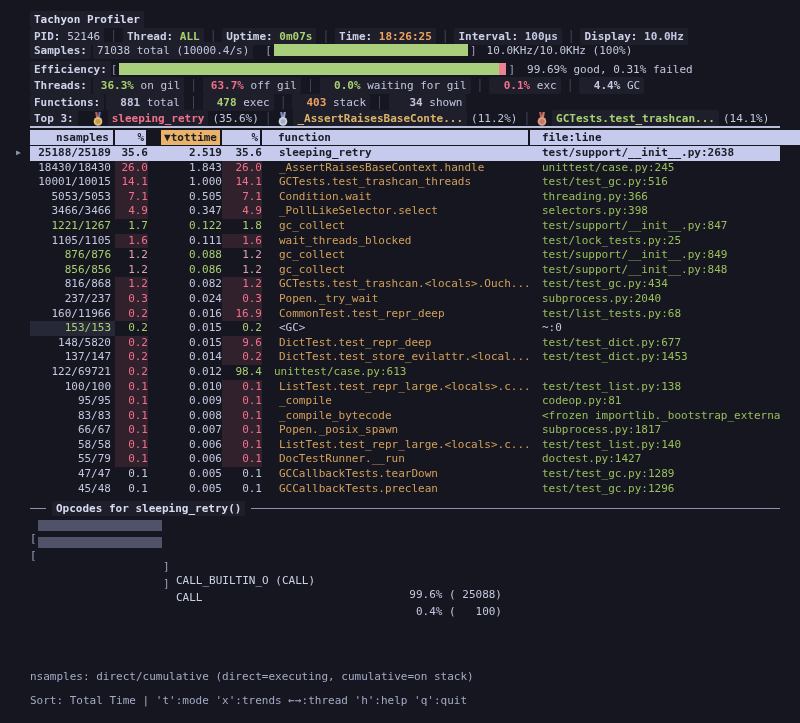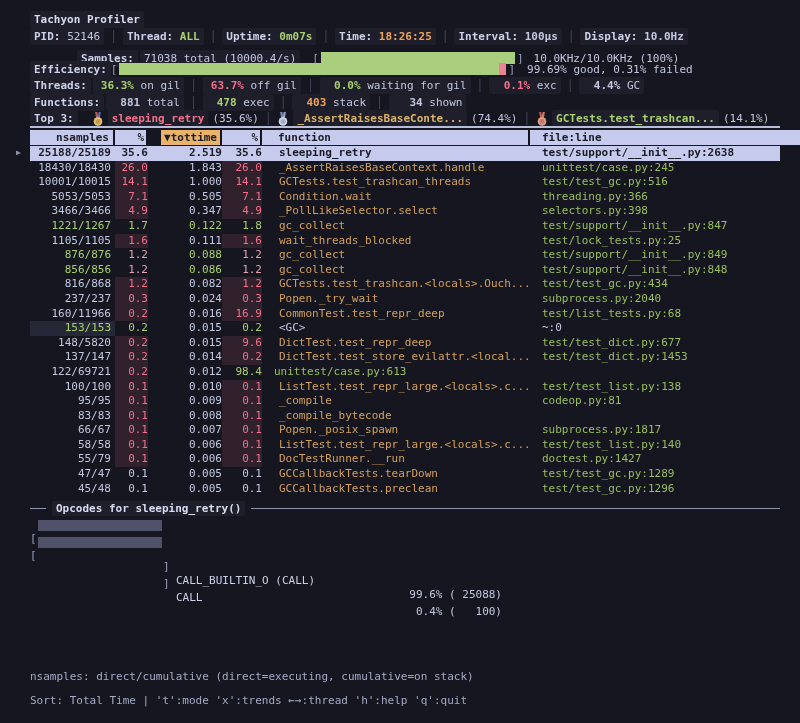--- a/index.html
+++ b/index.html
@@ -89,21 +89,21 @@
     <span class="sep">│</span>
     <span class="patch"><span class="lbl">Uptime:</span> <span class="c-grn bold">0m07s</span></span>
     <span class="sep">│</span>
     <span class="patch"><span class="lbl">Time:</span> <span class="c-org bold">18:26:25</span></span>
     <span class="sep">│</span>
     <span class="patch"><span class="lbl">Interval:</span> <span class="bold">100μs</span></span>
     <span class="sep">│</span>
     <span class="patch"><span class="lbl">Display:</span> <span class="bold">10.0Hz</span></span>
   </div>
 
-  <div class="tline" style="top:50px;margin-left:47px;">
+  <div class="tline" style="top:42px;">
     <span class="patch lbl">Samples:</span>
     <span class="patch" style="margin-left:2px;">71038 total (10000.4/s)</span>
     <span class="brk" style="margin-left:12px;">[</span>
     <span class="hbar samples-fill"></span>
     <span class="brk">]</span>
     <span style="margin-left:10px;">10.0KHz/10.0KHz (100%)</span>
   </div>
 
   <div class="tline" style="top:61px;">
     <span class="patch lbl">Efficiency:</span><span class="brk">[</span>
@@ -127,21 +127,21 @@
     <span style="display:inline-flex;align-items:center;"><span class="t3e"><svg class="medal" width="12" height="14" viewBox="0 0 12 14">
             <path d="M3.1 0h2.2l1.1 5.6H4.1z" fill="#c85454"></path>
             <path d="M8.9 0H6.7L5.6 5.6h2.3z" fill="#5a6fae"></path>
             <circle cx="6" cy="9.4" r="4.3" fill="#e8bf6a"></circle>
             <circle cx="6" cy="9.4" r="2.5" fill="rgba(0,0,0,0.18)"></circle>
           </svg><span class="patch t3name c-red">sleeping_retry</span><span>(35.6%)</span></span><span class="sep">│</span><span class="t3e"><svg class="medal" width="12" height="14" viewBox="0 0 12 14">
             <path d="M3.1 0h2.2l1.1 5.6H4.1z" fill="#7d8bb8"></path>
             <path d="M8.9 0H6.7L5.6 5.6h2.3z" fill="#9aa4c4"></path>
             <circle cx="6" cy="9.4" r="4.3" fill="#ccd4e8"></circle>
             <circle cx="6" cy="9.4" r="2.5" fill="rgba(0,0,0,0.18)"></circle>
-          </svg><span class="patch t3name c-yel">_AssertRaisesBaseConte...</span><span>(74.4%)</span></span><span class="sep">│</span><span class="t3e"><svg class="medal" width="12" height="14" viewBox="0 0 12 14">
+          </svg><span class="patch t3name c-yel">_AssertRaisesBaseConte...</span><span>(11.2%)</span></span><span class="sep">│</span><span class="t3e"><svg class="medal" width="12" height="14" viewBox="0 0 12 14">
             <path d="M3.1 0h2.2l1.1 5.6H4.1z" fill="#bb5f55"></path>
             <path d="M8.9 0H6.7L5.6 5.6h2.3z" fill="#d07a6a"></path>
             <circle cx="6" cy="9.4" r="4.3" fill="#e59a86"></circle>
             <circle cx="6" cy="9.4" r="2.5" fill="rgba(0,0,0,0.18)"></circle>
           </svg><span class="patch t3name c-grn">GCTests.test_trashcan...</span><span>(14.1%)</span></span></span>
   </div>
 
   <div class="hline" style="top:126px;"></div>
 
   <div class="thead">
@@ -165,21 +165,21 @@
       <div class="trow"><span class="cell c0 c-grn">856/856</span><span class="cell c1 c-pal">1.2</span><span class="cell c2 c-grn">0.086</span><span class="cell c3 c-pal">1.2</span><span class="cell c4 c-amb">gc_collect</span><span class="cell c5 c-fil">test/support/__init__.py:848</span></div>
       <div class="trow"><span class="cell c0 c-fg">816/868</span><span class="cell c1 c-red">1.2</span><span class="cell c2 c-fg">0.082</span><span class="cell c3 c-red">1.2</span><span class="cell c4 c-amb">GCTests.test_trashcan.&lt;locals&gt;.Ouch...</span><span class="cell c5 c-fil">test/test_gc.py:434</span></div>
       <div class="trow"><span class="cell c0 c-fg">237/237</span><span class="cell c1 c-red">0.3</span><span class="cell c2 c-fg">0.024</span><span class="cell c3 c-red">0.3</span><span class="cell c4 c-amb">Popen._try_wait</span><span class="cell c5 c-fil">subprocess.py:2040</span></div>
       <div class="trow"><span class="cell c0 c-fg">160/11966</span><span class="cell c1 c-red">0.2</span><span class="cell c2 c-fg">0.016</span><span class="cell c3 c-red">16.9</span><span class="cell c4 c-amb">CommonTest.test_repr_deep</span><span class="cell c5 c-fil">test/list_tests.py:68</span></div>
       <div class="trow"><span class="cell c0 c-grn c-nsbg">153/153</span><span class="cell c1 c-grn">0.2</span><span class="cell c2 c-fg">0.015</span><span class="cell c3 c-grn">0.2</span><span class="cell c4 c-fg">&lt;GC&gt;</span><span class="cell c5 c-fg">~:0</span></div>
       <div class="trow"><span class="cell c0 c-fg">148/5820</span><span class="cell c1 c-red">0.2</span><span class="cell c2 c-fg">0.015</span><span class="cell c3 c-red">9.6</span><span class="cell c4 c-amb">DictTest.test_repr_deep</span><span class="cell c5 c-fil">test/test_dict.py:677</span></div>
       <div class="trow"><span class="cell c0 c-fg">137/147</span><span class="cell c1 c-red">0.2</span><span class="cell c2 c-fg">0.014</span><span class="cell c3 c-red">0.2</span><span class="cell c4 c-amb">DictTest.test_store_evilattr.&lt;local...</span><span class="cell c5 c-fil">test/test_dict.py:1453</span></div>
       <div class="trow"><span class="cell c0 c-fg">122/69721</span><span class="cell c1 c-red">0.2</span><span class="cell c2 c-fg">0.012</span><span class="cell c3 c-grn">98.4</span><span class="cell c5 c-fil">unittest/case.py:613</span></div>
       <div class="trow"><span class="cell c0 c-fg">100/100</span><span class="cell c1 c-red">0.1</span><span class="cell c2 c-fg">0.010</span><span class="cell c3 c-red">0.1</span><span class="cell c4 c-amb">ListTest.test_repr_large.&lt;locals&gt;.c...</span><span class="cell c5 c-fil">test/test_list.py:138</span></div>
       <div class="trow"><span class="cell c0 c-fg">95/95</span><span class="cell c1 c-red">0.1</span><span class="cell c2 c-fg">0.009</span><span class="cell c3 c-red">0.1</span><span class="cell c4 c-amb">_compile</span><span class="cell c5 c-fil">codeop.py:81</span></div>
-      <div class="trow"><span class="cell c0 c-fg">83/83</span><span class="cell c1 c-red">0.1</span><span class="cell c2 c-fg">0.008</span><span class="cell c3 c-red">0.1</span><span class="cell c4 c-amb">_compile_bytecode</span></div>
+      <div class="trow"><span class="cell c0 c-fg">83/83</span><span class="cell c1 c-red">0.1</span><span class="cell c2 c-fg">0.008</span><span class="cell c3 c-red">0.1</span><span class="cell c4 c-amb">_compile_bytecode</span><span class="cell c5 c-fil">&lt;frozen importlib._bootstrap_externa</span></div>
       <div class="trow"><span class="cell c0 c-fg">66/67</span><span class="cell c1 c-red">0.1</span><span class="cell c2 c-fg">0.007</span><span class="cell c3 c-red">0.1</span><span class="cell c4 c-amb">Popen._posix_spawn</span><span class="cell c5 c-fil">subprocess.py:1817</span></div>
       <div class="trow"><span class="cell c0 c-fg">58/58</span><span class="cell c1 c-red">0.1</span><span class="cell c2 c-fg">0.006</span><span class="cell c3 c-red">0.1</span><span class="cell c4 c-amb">ListTest.test_repr_large.&lt;locals&gt;.c...</span><span class="cell c5 c-fil">test/test_list.py:140</span></div>
       <div class="trow"><span class="cell c0 c-fg">55/79</span><span class="cell c1 c-red">0.1</span><span class="cell c2 c-fg">0.006</span><span class="cell c3 c-red">0.1</span><span class="cell c4 c-amb">DocTestRunner.__run</span><span class="cell c5 c-fil">doctest.py:1427</span></div>
       <div class="trow"><span class="cell c0 c-fg">47/47</span><span class="cell c1 c-fg">0.1</span><span class="cell c2 c-fg">0.005</span><span class="cell c3 c-fg">0.1</span><span class="cell c4 c-amb">GCCallbackTests.tearDown</span><span class="cell c5 c-fil">test/test_gc.py:1289</span></div>
       <div class="trow"><span class="cell c0 c-fg">45/48</span><span class="cell c1 c-fg">0.1</span><span class="cell c2 c-fg">0.005</span><span class="cell c3 c-fg">0.1</span><span class="cell c4 c-amb">GCCallbackTests.preclean</span><span class="cell c5 c-fil">test/test_gc.py:1296</span></div>
     </div>
 
   <div class="opc-title">
     <span class="opc-dash"></span>
     <span class="patch bright bold">Opcodes for sleeping_retry()</span>

